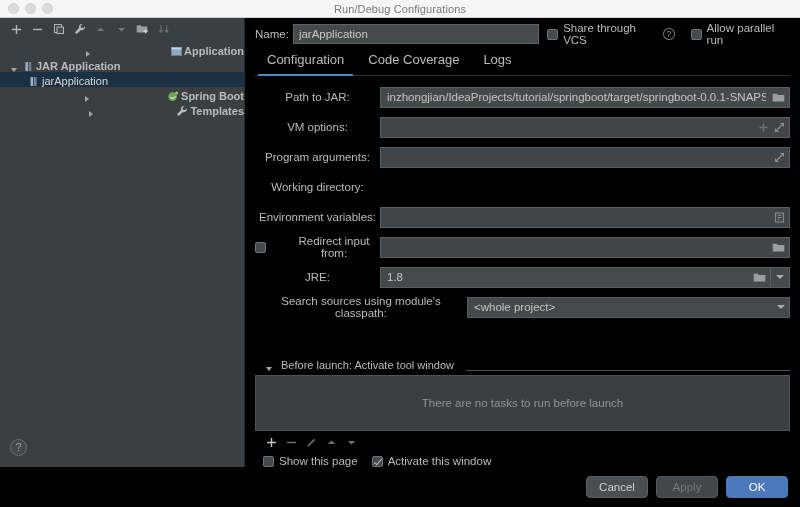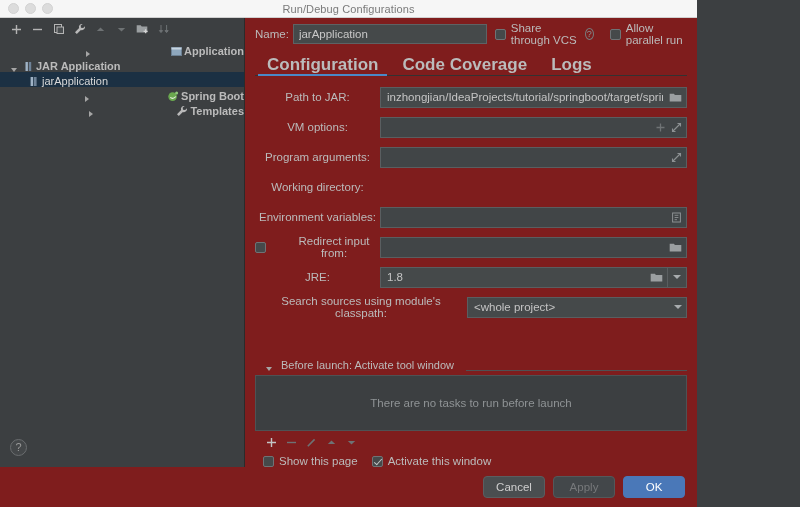--- a/index.html
+++ b/index.html
@@ -4,22 +4,22 @@
 <style>
   * { box-sizing: border-box; margin: 0; padding: 0; }
   html, body {
     width: 800px; height: 507px;
     font-family: "Liberation Sans", sans-serif;
     overflow: hidden;
     background: #3c3f41;
   }
   .window {
     position: relative;
-    width: 697px; height: 507px;
-    background: #7f1d1d;
+    width: 800px; height: 507px;
+    background: #000000;
     display: flex; flex-direction: column;
   }
 
   
   .titlebar {
     height: 18px;
     background: #f6f6f6;
     border-bottom: 1px solid #d0d0d0;
     display: flex; align-items: center;
     position: relative;
@@ -117,23 +117,22 @@
   .hint-circle {
     width: 12px; height: 12px; border-radius: 50%;
     border: 1px solid #777b7d; color: #8d9193;
     font-size: 9px; display: flex; align-items: center; justify-content: center;
   }
 
   
   .tabs { display: flex; gap: 0; height: 26px; align-items: flex-end; flex: none;
           border-bottom: 1px solid #323232; }
   .tab {
-    font-size: 17px; color: #bbbbbb; padding: 0 12px 0 12px;
+    font-size: 13px; color: #bbbbbb; padding: 0 12px 8px 12px;
     position: relative;
-    font-weight: bold;
   }
   .tab.active::after {
     content: ""; position: absolute; left: 3px; right: 3px; bottom: -1px;
     height: 2px; background: #4a88c7;
   }
 
   
   .form { padding-top: 10px; flex: none; }
   .frow { display: flex; align-items: center; height: 22px; margin-bottom: 8px; }
   .frow .flabel {

